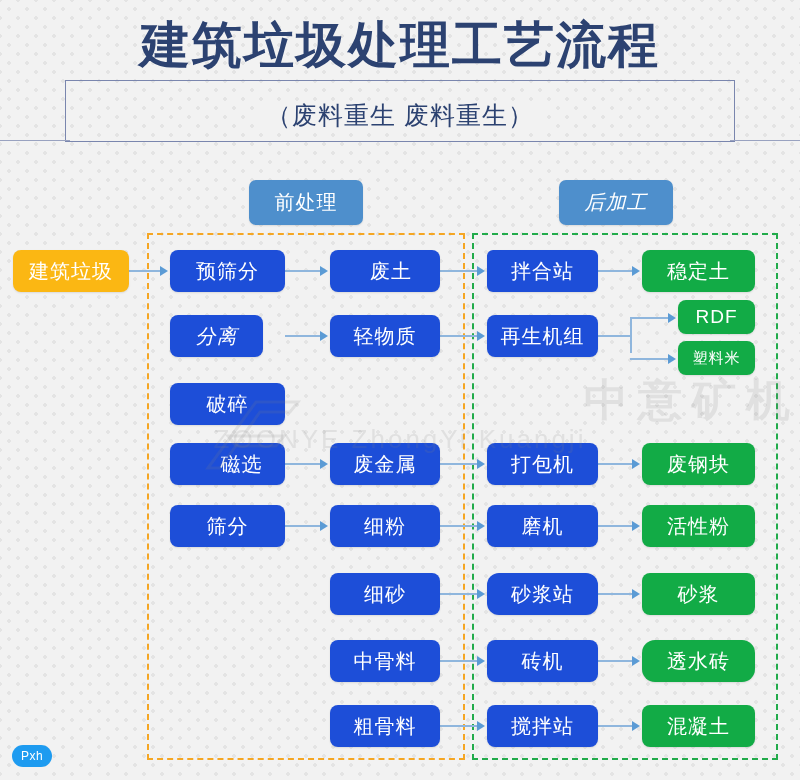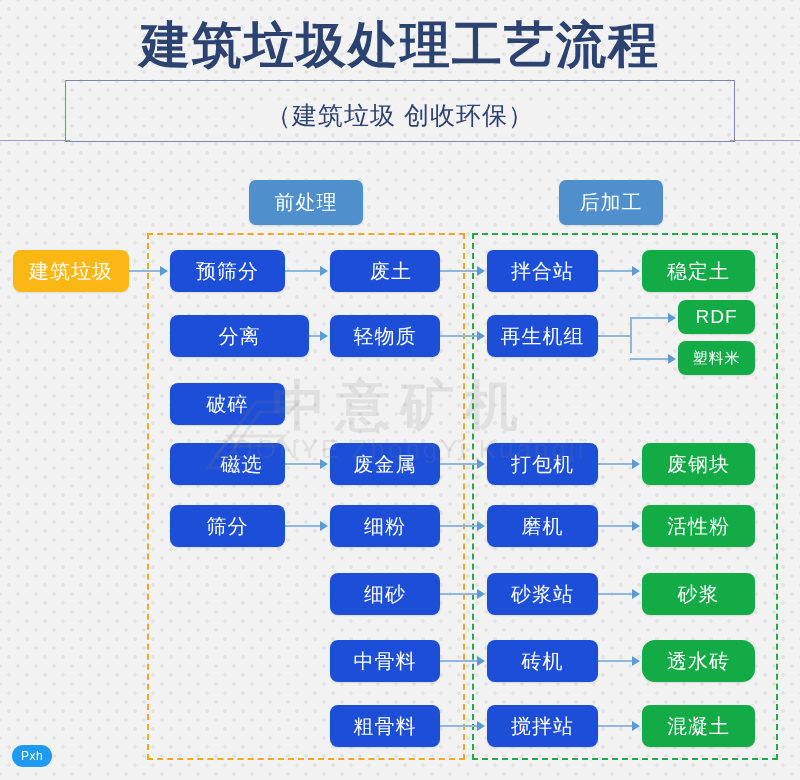--- a/index.html
+++ b/index.html
@@ -95,21 +95,21 @@
     background: #4e8fcc;
     color: #ffffff;
     font-size: 20px;
     display: flex;
     align-items: center;
     justify-content: center;
     box-shadow: 0 1px 2px rgba(0,0,0,0.10);
     letter-spacing: 1px;
   }
   .label-pre  { left: 249px; top: 180px; width: 114px; }
-  .label-post { left: 559px; top: 180px; width: 104px; }
+  .label-post { left: 559px; top: 180px; width: 114px; font-style: italic; }
 
   
   .node {
     position: absolute;
     box-sizing: border-box;
     border-radius: 8px;
     color: #ffffff;
     display: flex;
     align-items: center;
     justify-content: center;
@@ -146,25 +146,26 @@
     position: absolute;
     left: 0;
     top: 378px;
     width: 800px;
     text-align: center;
     z-index: 5;
     pointer-events: none;
     user-select: none;
   }
   .wm-main {
-    font-size: 54px;
+    font-size: 44px;
     font-weight: bold;
     color: rgba(130,130,130,0.16);
     letter-spacing: 10px;
     line-height: 1;
+    text-align: right;
   }
   .wm-sub {
     margin-top: 4px;
     font-size: 26px;
     color: rgba(130,130,130,0.16);
     letter-spacing: 3px;
     line-height: 1;
   }
   .wm-mark {
     position: absolute;
@@ -196,49 +197,49 @@
 </style>
 </head>
 <body>
 
 <div id="stage">
 
   <div class="header-frame"></div>
   <div class="header-rule rule-left-top"></div>
   <div class="header-rule rule-right-top"></div>
   <div class="title">建筑垃圾处理工艺流程</div>
-  <div class="subtitle"><span>（建筑垃圾 创收环保）</span></div>
+  <div class="subtitle"><span>（废料重生 废料重生）</span></div>
 
   <div class="group group-pre"></div>
   <div class="group group-post"></div>
 
   <div class="group-label label-pre">前处理</div>
   <div class="group-label label-post">后加工</div>
 
   <div class="node orange" style="left:13px;  top:250px; width:116px; height:42px;">建筑垃圾</div>
 
   <div class="node blue" style="left:170px; top:250px; width:115px; height:42px;">预筛分</div>
-  <div class="node blue" style="left:170px; top:315px; width:139px; height:42px;">分离</div>
+  <div class="node blue" style="left:170px; top:315px; width:93px; height:42px;font-style:italic;">分离</div>
   <div class="node blue" style="left:170px; top:383px; width:115px; height:42px;">破碎</div>
   <div class="node blue" style="left:170px; top:443px; width:115px; height:42px;padding-left:28px;">磁选</div>
   <div class="node blue" style="left:170px; top:505px; width:115px; height:42px;">筛分</div>
 
   <div class="node blue" style="left:330px; top:250px; width:110px; height:42px;padding-left:12px;">废土</div>
   <div class="node blue" style="left:330px; top:315px; width:110px; height:42px;">轻物质</div>
   <div class="node blue" style="left:330px; top:443px; width:110px; height:42px;">废金属</div>
   <div class="node blue" style="left:330px; top:505px; width:110px; height:42px;">细粉</div>
   <div class="node blue" style="left:330px; top:573px; width:110px; height:42px;">细砂</div>
   <div class="node blue" style="left:330px; top:640px; width:110px; height:42px;">中骨料</div>
   <div class="node blue" style="left:330px; top:705px; width:110px; height:42px;">粗骨料</div>
 
   <div class="node blue" style="left:487px; top:250px; width:111px; height:42px;border-radius:6px;">拌合站</div>
   <div class="node blue" style="left:487px; top:315px; width:111px; height:42px;">再生机组</div>
   <div class="node blue" style="left:487px; top:443px; width:111px; height:42px;">打包机</div>
   <div class="node blue" style="left:487px; top:505px; width:111px; height:42px;">磨机</div>
-  <div class="node blue" style="left:487px; top:573px; width:111px; height:42px;">砂浆站</div>
+  <div class="node blue" style="left:487px; top:573px; width:111px; height:42px;border-radius:12px;">砂浆站</div>
   <div class="node blue" style="left:487px; top:640px; width:111px; height:42px;">砖机</div>
   <div class="node blue" style="left:487px; top:705px; width:111px; height:42px;">搅拌站</div>
 
   <div class="node green" style="left:642px; top:250px; width:113px; height:42px;">稳定土</div>
   <div class="node green" style="left:678px; top:300px; width:77px;  height:34px; font-size:19px;">RDF</div>
   <div class="node green" style="left:678px; top:341px; width:77px;  height:34px; font-size:15px;">塑料米</div>
   <div class="node green" style="left:642px; top:443px; width:113px; height:42px;">废钢块</div>
   <div class="node green" style="left:642px; top:505px; width:113px; height:42px;">活性粉</div>
   <div class="node green" style="left:642px; top:573px; width:113px; height:42px;">砂浆</div>
   <div class="node green" style="left:642px; top:640px; width:113px; height:42px;border-radius:13px;">透水砖</div>

